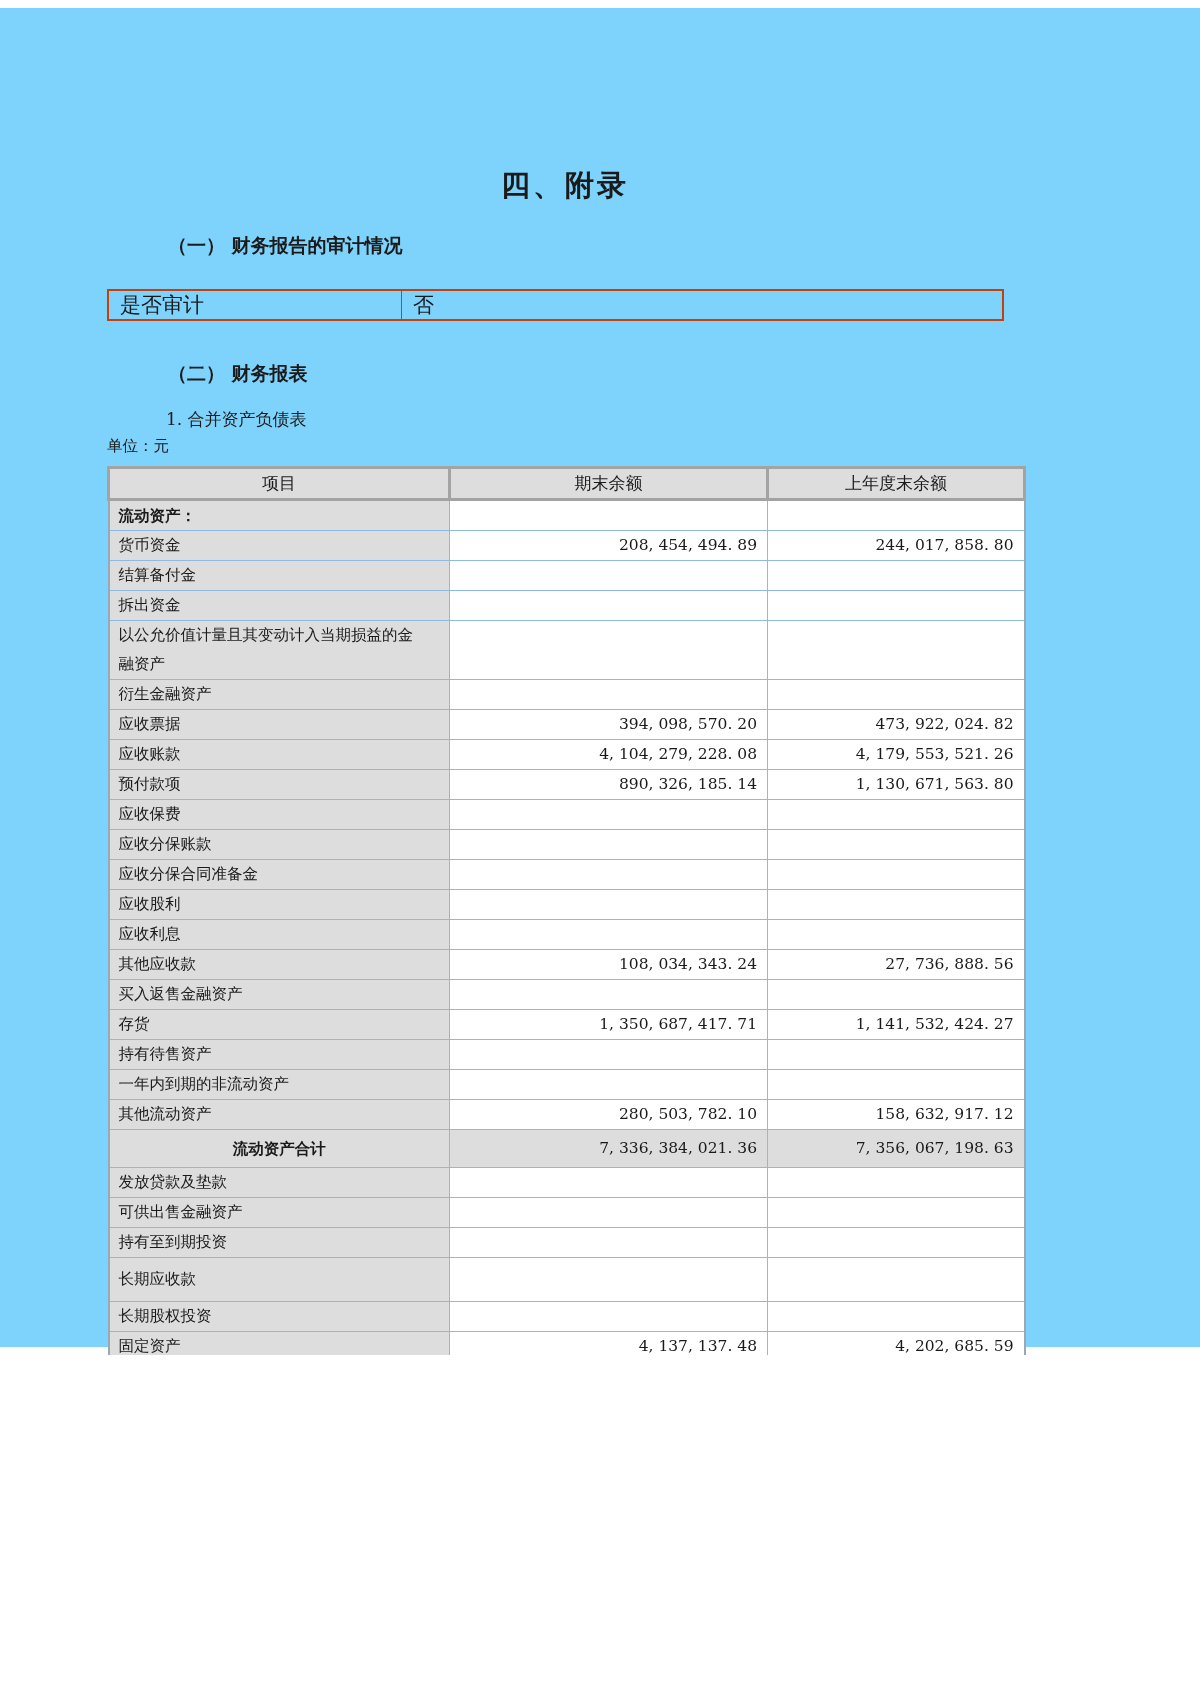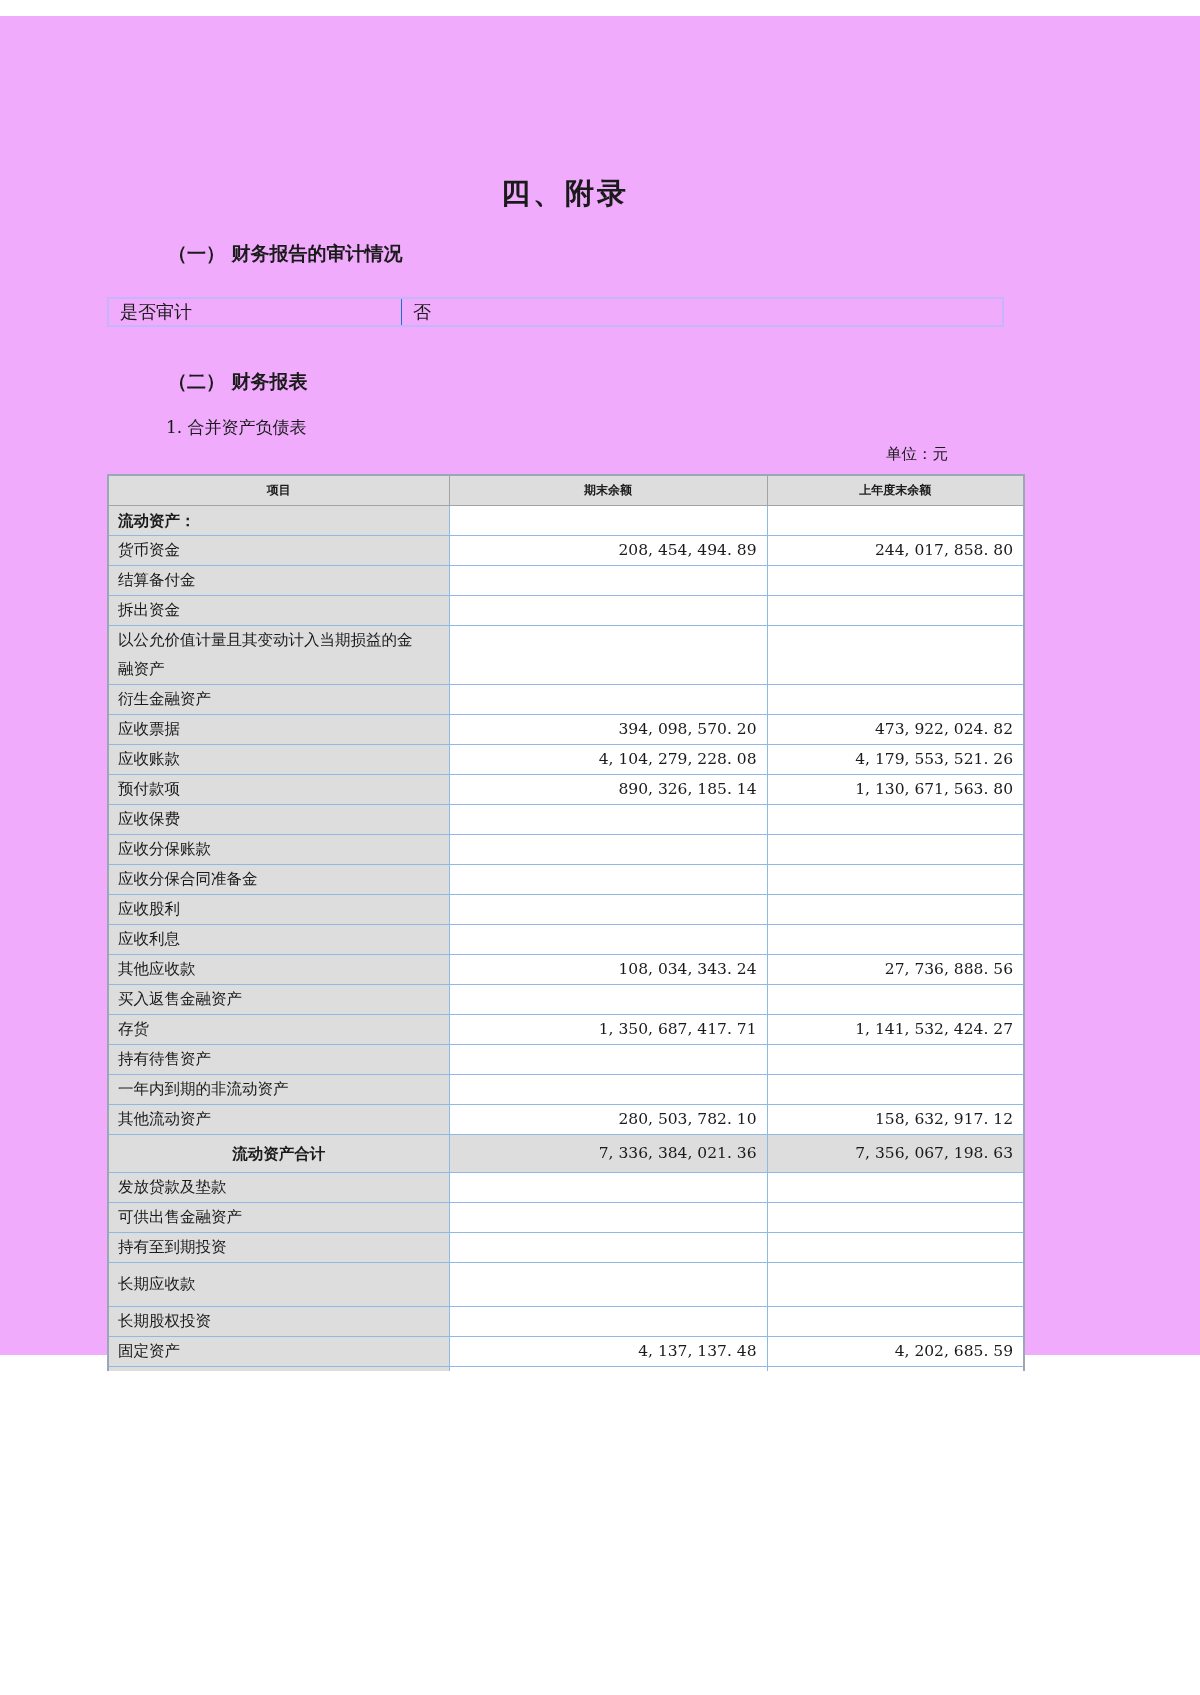--- a/index.html
+++ b/index.html
@@ -1,51 +1,51 @@
 <!DOCTYPE html>
 <html><head>
 <meta charset="utf-8">
 <style>
   html, body { margin:0; padding:0; background:#ffffff; }
   .page {
-    position:relative; width:1200px; height:1339px; margin:16px auto;
-    background:#f0abfc; color:#1a1a1a;
+    position:relative; width:1200px; height:1339px; margin:8px auto;
+    background:#7dd3fc; color:#1a1a1a;
     font-family:"DejaVu Serif","Liberation Serif",serif;
     font-size:15.5px;
   }
   .title {
     position:absolute; top:160px; left:107px; width:916px;
     text-align:center; font-family:"DejaVu Sans","Liberation Sans",sans-serif;
     font-weight:bold; font-size:29px; letter-spacing:3px; line-height:34px;
   }
   .sec-heading {
     position:absolute; left:168px;
     font-family:"DejaVu Sans","Liberation Sans",sans-serif;
     font-weight:bold; font-size:19px; line-height:24px;
   }
   .sec-audit { top:225px; }
   .sec-fin   { top:353px; }
   .audit-table {
     position:absolute; top:281px; left:107px; width:897px;
-    border-collapse:collapse; border:2px solid #c4b5fd;
-    font-size:18px; table-layout:fixed;
+    border-collapse:collapse; border:2px solid #c2410c;
+    font-size:21px; table-layout:fixed;
   }
   .audit-table td { height:26px; padding:0 0 0 11px; vertical-align:middle; }
   .audit-table .q { width:281px; }
   .audit-table .a { border-left:1px solid #1f6fc5; }
   .bs-subtitle { position:absolute; top:400px; left:166px; font-size:17px; }
-  .unit-label  { position:absolute; top:428px; left:107px; width:841px; text-align:right; font-size:15.5px; }
+  .unit-label  { position:absolute; top:428px; left:107px; width:841px; font-size:15.5px; }
   .bs-table {
     position:absolute; top:458px; left:107px; width:916px;
     border-collapse:collapse; border:2px solid #9aa7b5;
     table-layout:fixed; font-size:15.5px;
   }
   .bs-table th {
-    background:#dddddd; border:1px solid #a3a3a3;
-    font-weight:bold; height:27px; text-align:center; font-size:12px;
+    background:#dddddd; border:3px solid #a3a3a3;
+    font-weight:normal; height:27px; text-align:center; font-size:17px;
   }
   .bs-table td {
     border:1px solid #8fb9e4; height:29px; line-height:29px; vertical-align:middle;
   }
   .c-label { background:#dddddd; text-align:left; padding:0 35px 0 9px; }
   .c-val   { background:#ffffff; text-align:right; padding:0 10px 0 4px; }
   .row-group .c-label { font-weight:bold; }
   .row-total td { background:#dddddd; }
   .row-total .c-label { text-align:center; font-weight:bold; padding:4px 9px; }
   .row-tall td { height:43px; }

